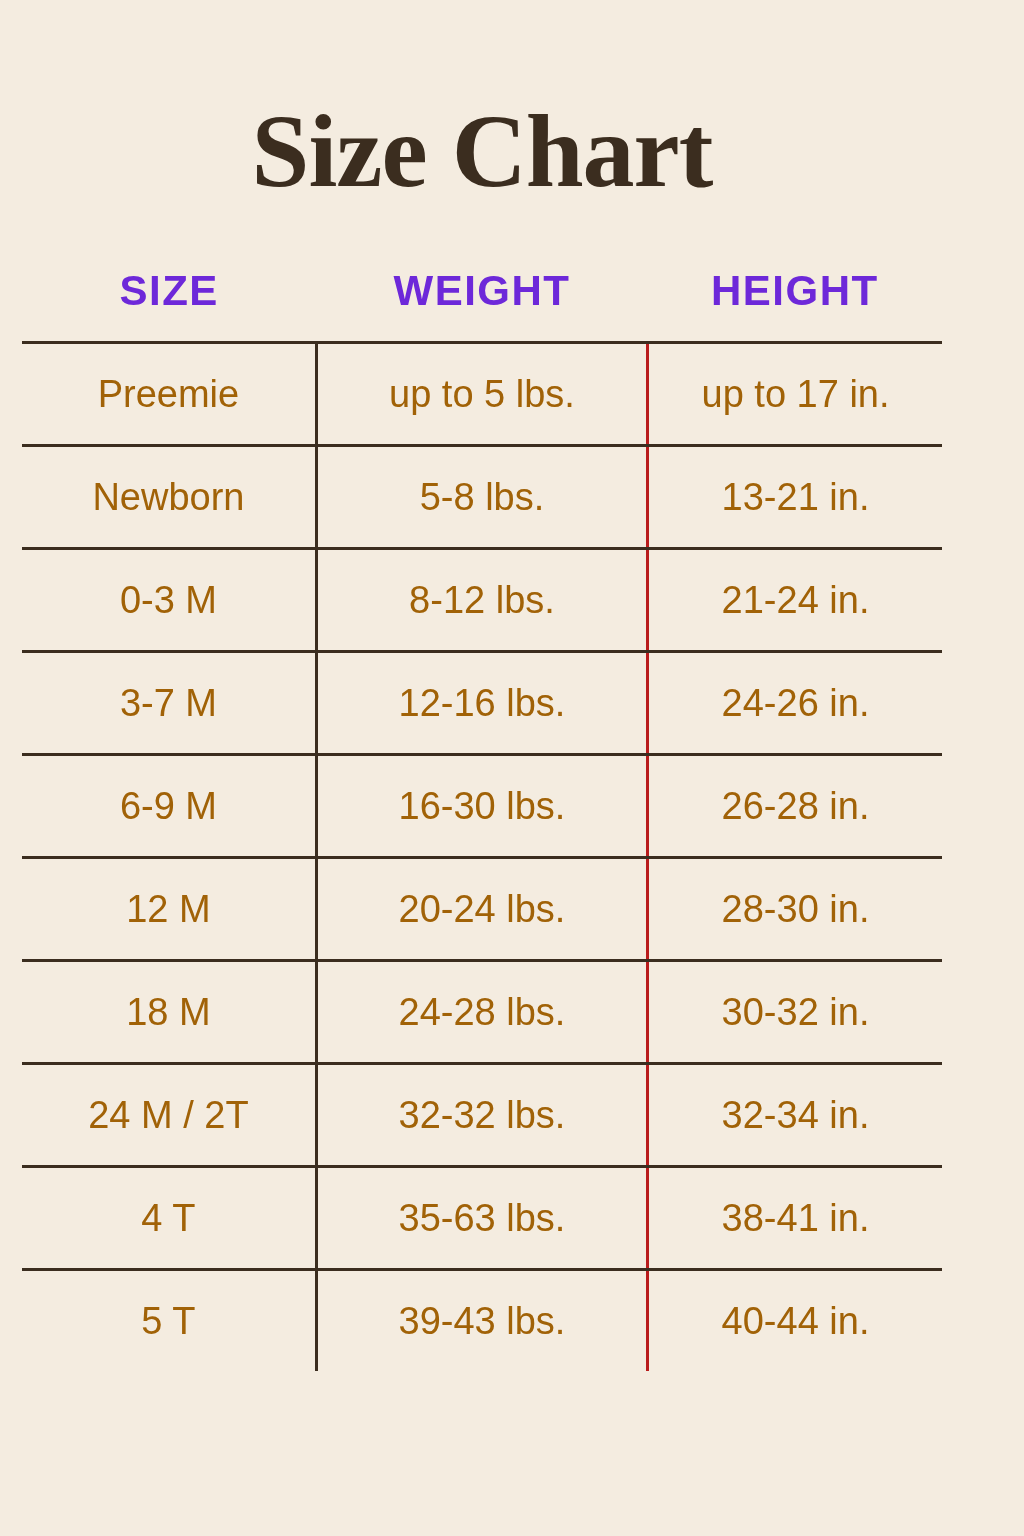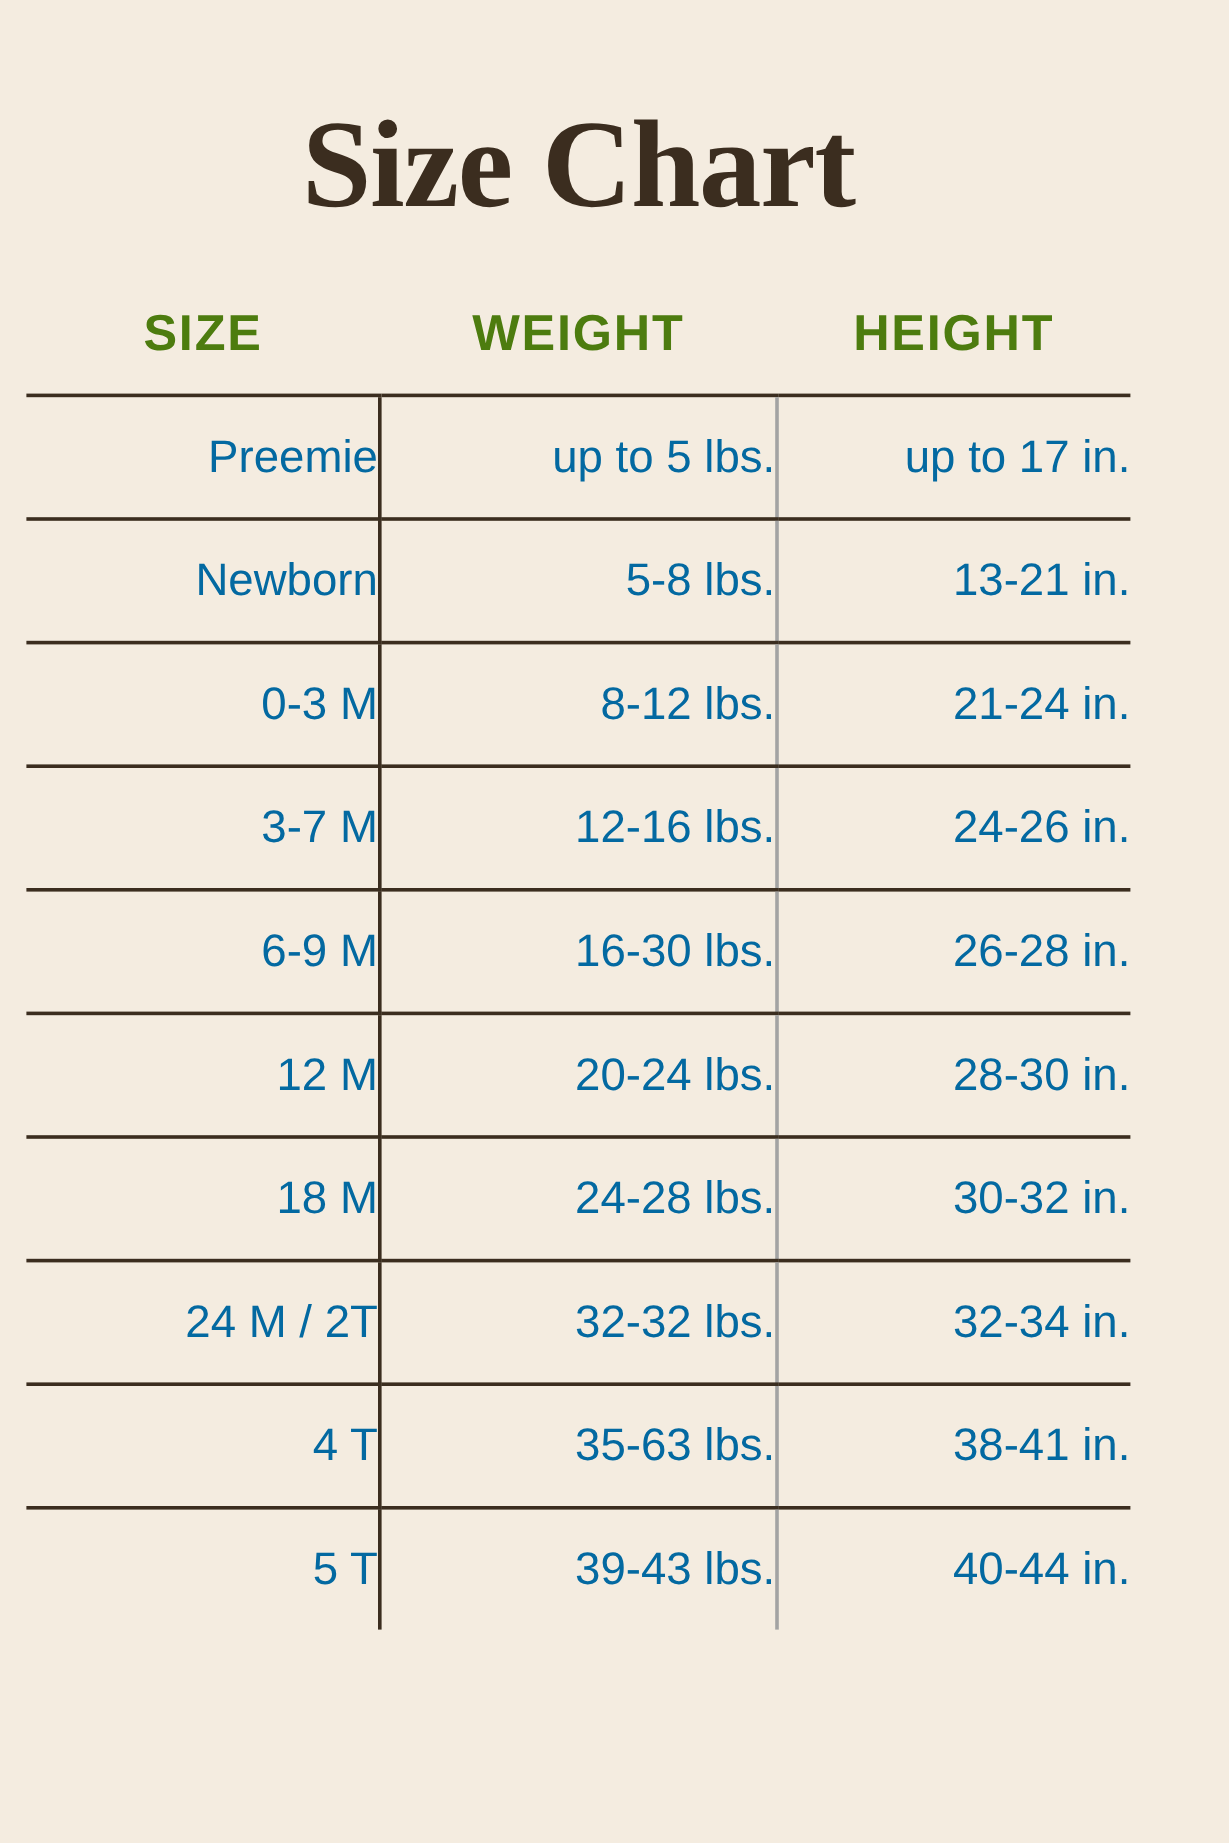--- a/index.html
+++ b/index.html
@@ -12,21 +12,21 @@
     background: #f4ece0;
     font-family: "Liberation Sans", sans-serif;
     color: #3a2c1e;
     overflow: hidden;
   }
   .page {
     position: relative;
     width: 964px;
     height: 1536px;
     box-sizing: border-box;
-    padding: 3px;
+    padding: 16px;
   }
   .title {
     text-align: center;
     font-family: "Liberation Serif", serif;
     font-weight: 700;
     font-size: 104px;
     line-height: 1.05;
     letter-spacing: -1px;
     color: #3b2d1f;
     margin: 0;
@@ -39,45 +39,45 @@
     table-layout: fixed;
   }
   table.size-chart col.c-size { width: 32%; }
   table.size-chart col.c-weight { width: 36%; }
   table.size-chart col.c-height { width: 32%; }
 
   thead th {
     font-size: 42px;
     font-weight: 700;
     letter-spacing: 1.5px;
-    color: #4d7c0f;
+    color: #6d28d9;
     padding: 0 0 26px 0;
     text-align: center;
     border-bottom: 3px solid #3b2d1f;
   }
   tbody td {
     font-size: 38px;
     font-weight: 400;
-    color: #0369a1;
-    text-align: right;
+    color: #a16207;
+    text-align: center;
     height: 100px;
     padding: 0;
     border-bottom: 3px solid #3b2d1f;
   }
   tbody tr:last-child td {
     border-bottom: none;
   }
   
   thead th:nth-child(1),
   tbody td:nth-child(1) {
     border-right: 3px solid #3b2d1f;
   }
   thead th:nth-child(2),
   tbody td:nth-child(2) {
-    border-right: 3px solid #a3a3a3;
+    border-right: 3px solid #b91c1c;
   }
   thead th:nth-child(1),
   thead th:nth-child(2) {
     border-right: none;
   }
   
   thead th { border-right: none !important; }
 </style>
 </head>
 <body>

